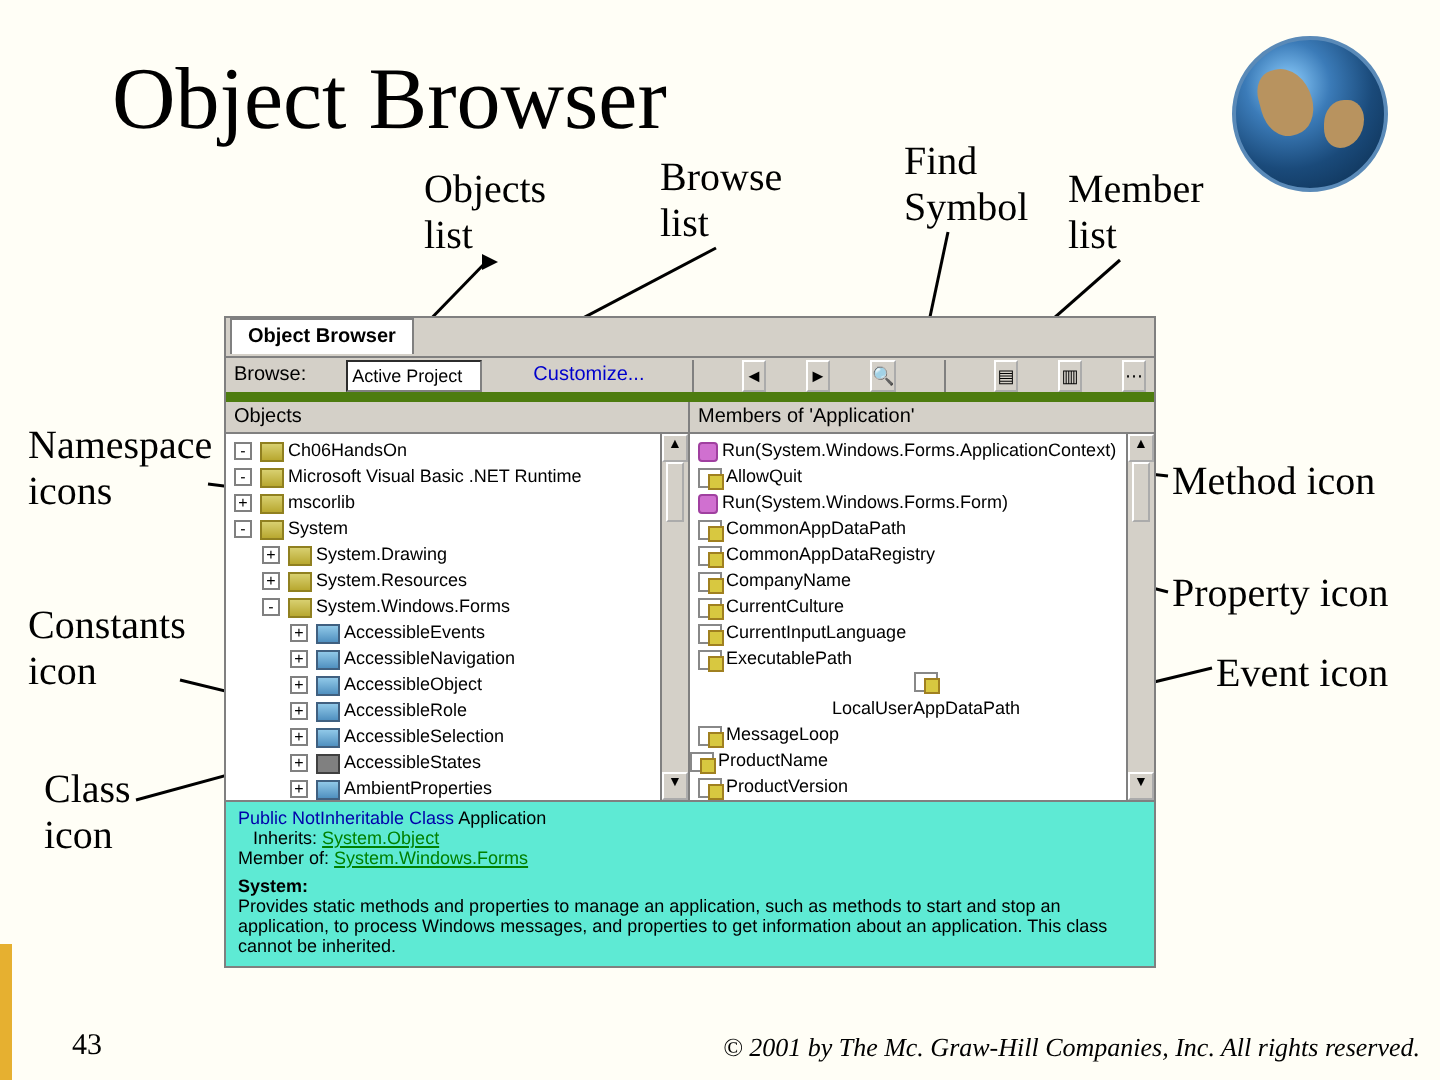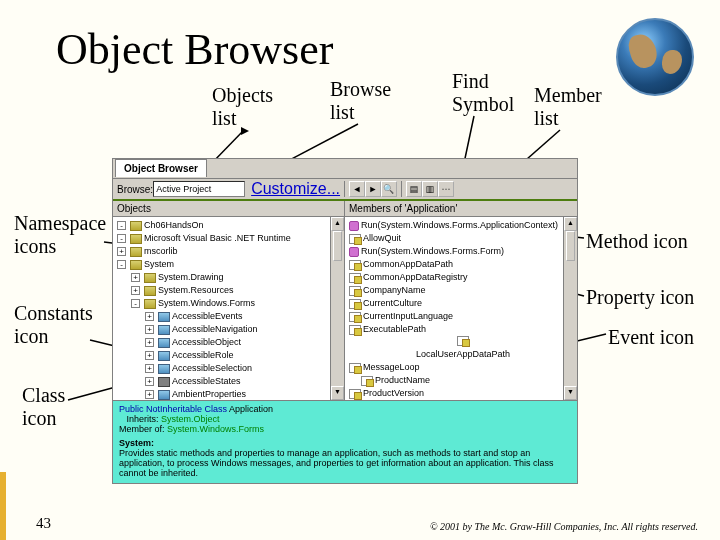--- a/index.html
+++ b/index.html
@@ -11,25 +11,25 @@
 
   .ann-label{position:absolute;font-size:20px;line-height:1.15;color:#000}
   .arrow{position:absolute;background:#000;transform-origin:0 0}
   .arrow::after{content:"";position:absolute;right:-1px;top:-3px;border-left:8px solid #000;border-top:4px solid transparent;border-bottom:4px solid transparent}
 
   
   .ob-win{position:absolute;left:112px;top:158px;width:466px;height:326px;background:#d4d0c8;border:1px solid #808080;font-family:Tahoma,Arial,sans-serif;font-size:10px}
   .ob-tabrow{height:20px;background:#d4d0c8;border-bottom:1px solid #808080}
   .ob-tab{display:inline-block;padding:3px 8px;background:#fff;border:1px solid #808080;border-bottom:none;font-weight:700;margin-left:2px}
 
-  .ob-tool{height:22px;background:#d4d0c8;border-bottom:2px solid #4d7c0f;display:flex;align-items:center;padding:0 4px;gap:0}
+  .ob-tool{height:22px;background:#d4d0c8;border-bottom:5px solid #4d7c0f;display:flex;align-items:center;padding:0 4px;gap:20px}
   .ob-tool-lbl{font-size:10px}
   .ob-combo{height:16px;width:92px;background:#fff;border:1px inset #808080;font-size:9px;padding:1px 2px;display:inline-flex;align-items:center}
   .ob-btn{width:16px;height:16px;background:#d4d0c8;border:1px outset #fff;display:inline-flex;align-items:center;justify-content:center;font-size:9px}
-  .ob-link{color:#0000cc;text-decoration:underline;font-size:16px;margin-left:6px}
+  .ob-link{color:#0000cc;font-size:10px;margin-left:6px}
   .ob-sep{width:1px;height:16px;background:#808080;margin:0 4px}
 
   .ob-panes{display:flex;height:200px;border-bottom:1px solid #808080}
   .ob-left{width:50%;border-right:1px solid #808080;background:#fff;overflow:hidden;position:relative}
   .ob-right{width:50%;background:#fff;overflow:hidden;position:relative}
   .pane-hdr{height:16px;background:#d4d0c8;padding:2px 4px;border-bottom:1px solid #808080;font-size:10px}
   .tree{padding:2px 0;font-size:9px;line-height:13px;white-space:nowrap}
   .tn{display:flex;align-items:center;gap:2px;padding-left:4px}
   .tn .exp{width:9px;height:9px;border:1px solid #808080;font-size:8px;line-height:7px;text-align:center;margin-right:2px;background:#fff}
   .ind1{padding-left:18px}.ind2{padding-left:32px}
@@ -40,25 +40,25 @@
   .ic-prop{background:#fff;border:1px solid #888;position:relative}
   .ic-prop::after{content:"";position:absolute;right:-2px;bottom:-2px;width:6px;height:6px;background:#d8c840;border:1px solid #a08020}
   .ic-const{background:#808080;border:1px solid #404040}
   .scroll{position:absolute;right:0;top:16px;bottom:0;width:14px;background:#d4d0c8;border-left:1px solid #808080}
   .scroll .thumb{position:absolute;left:2px;right:2px;top:14px;height:30px;background:#d4d0c8;border:1px outset #fff}
   .scroll .sbtn{position:absolute;left:0;right:0;height:14px;background:#d4d0c8;border:1px outset #fff;font-size:7px;text-align:center;line-height:10px}
 
   .ob-detail{height:82px;background:#5eead4;padding:3px 6px;font-size:9px;overflow:hidden}
   .ob-detail .decl{color:#000}
   .ob-detail .kw{color:#0000aa}
-  .ob-detail .lnk{color:#008000;}
+  .ob-detail .lnk{color:#008000;text-decoration:underline}
   .ob-detail .sum-h{font-weight:700;margin-top:4px}
 
   .slidenum{position:absolute;left:36px;bottom:8px;font-size:15px}
-  .copyright{position:absolute;right:22px;bottom:8px;font-size:10px;font-style:italic}
+  .copyright{position:absolute;right:10px;bottom:8px;font-size:13px;font-style:italic}
   .accent{position:absolute;left:0;bottom:0;width:6px;height:68px;background:#e6b030}
 </style>
 </head>
 <body>
 
 <div class="slide-title">Object Browser</div>
 <div class="globe"></div>
 
 <div class="ann-label" style="left:212px;top:84px">Objects<br>list</div>
 <div class="ann-label" style="left:330px;top:78px">Browse<br>list</div>
@@ -230,21 +230,21 @@
             <span>ExecutablePath</span>
           </div>
           <div class="tn" style="padding-left: 4px; flex-direction: column;">
             <span class="ic ic-prop"></span>
             <span>LocalUserAppDataPath</span>
           </div>
           <div class="tn" style="padding-left: 4px;">
             <span class="ic ic-prop"></span>
             <span>MessageLoop</span>
           </div>
-          <div class="tn" style="padding-left: 16px;">
+          <div class="tn" style="padding-left: 0;">
             <span class="ic ic-prop"></span>
             <span>ProductName</span>
           </div>
           <div class="tn" style="padding-left: 4px;">
             <span class="ic ic-prop"></span>
             <span>ProductVersion</span>
           </div>
           <div class="tn" style="padding-left: 4px;">
             <span class="ic ic-prop"></span>
             <span>SafeTopLevelCaptionFormat</span>

